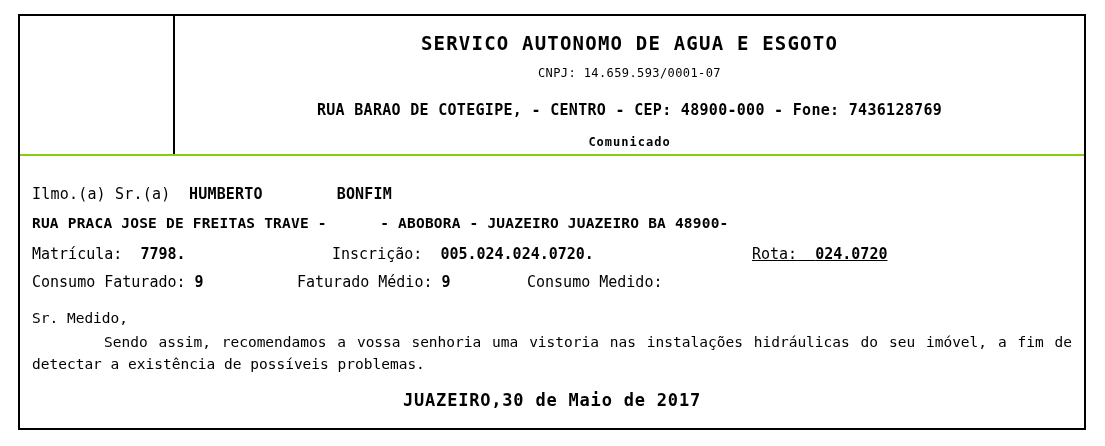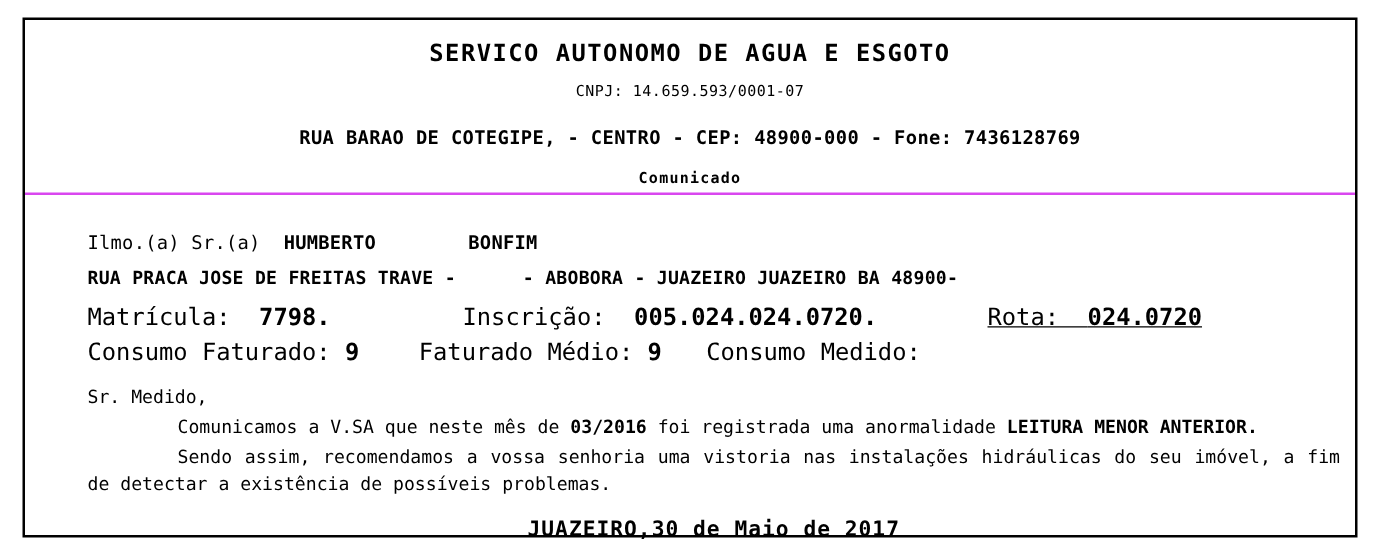--- a/index.html
+++ b/index.html
@@ -25,24 +25,23 @@
     top: 14px;
     width: 1068px;
     height: 416px;
     border: 2px solid #000;
     box-sizing: border-box;
     background: #fff;
   }
   
   .header {
     display: flex;
-    border-bottom: 2px solid #d946ef;
+    border-bottom: 2px solid #84cc16;
     height: 140px;
     box-sizing: border-box;
-    flex-direction: column;
   }
   .logo-box {
     width: 155px;
     border-right: 2px solid #000;
     box-sizing: border-box;
   }
   .header-text {
     flex: 1;
     text-align: center;
     padding-top: 16px;
@@ -68,21 +67,20 @@
   .comunicado {
     font-size: 12px;
     font-weight: bold;
     letter-spacing: 1px;
     margin-top: 16px;
   }
   
   .body-area {
     padding: 26px 12px 0 12px;
     box-sizing: border-box;
-    margin-left: 38px;
   }
   .line {
     font-size: 15px;
     line-height: 21px;
     white-space: pre;
     letter-spacing: 0.2px;
     margin-bottom: 8px;
   }
   .b { font-weight: bold; }
   .addressee {
@@ -91,21 +89,21 @@
   .addr2 {
     font-weight: bold;
     font-size: 14.5px;
     letter-spacing: 0.2px;
   }
   .fields {
     margin-top: 10px;
   }
   .field-row {
     display: flex;
-    font-size: 19px;
+    font-size: 15px;
     line-height: 21px;
     margin-bottom: 7px;
     white-space: pre;
   }
   .f-a { width: 300px; }
   .f-b { width: 420px; }
   .f-c { flex: 1; text-decoration: underline; }
   .f-consumo-a { width: 265px; }
   .f-consumo-b { width: 230px; }
   .f-consumo-c { width: 285px; }
@@ -161,20 +159,19 @@
         </div>
         <div class="field-row">
           <div class="f-consumo-a"><span>Consumo Faturado:</span> <span class="b">9</span></div>
           <div class="f-consumo-b"><span>Faturado Médio:</span> <span class="b">9</span></div>
           <div class="f-consumo-d"><span>Consumo Medido:</span> <span class="b"></span></div>
         </div>
       </div>
 
       <div class="letter">
         <p>Sr. Medido,</p>
-        <p class="indent justify"><span>Comunicamos a V.SA que neste mês de </span><span class="b">03/2016</span><span> foi registrada uma anormalidade </span><span class="b">LEITURA MENOR ANTERIOR.</span></p>
         <p class="indent justify">Sendo assim, recomendamos a vossa senhoria uma vistoria nas instalações hidráulicas do seu imóvel, a fim de detectar a existência de possíveis problemas.</p>
         <div class="closing">JUAZEIRO,30 de Maio de 2017</div>
       </div>
 
     </div>
   </div>
 </div>
 
 </body></html>

